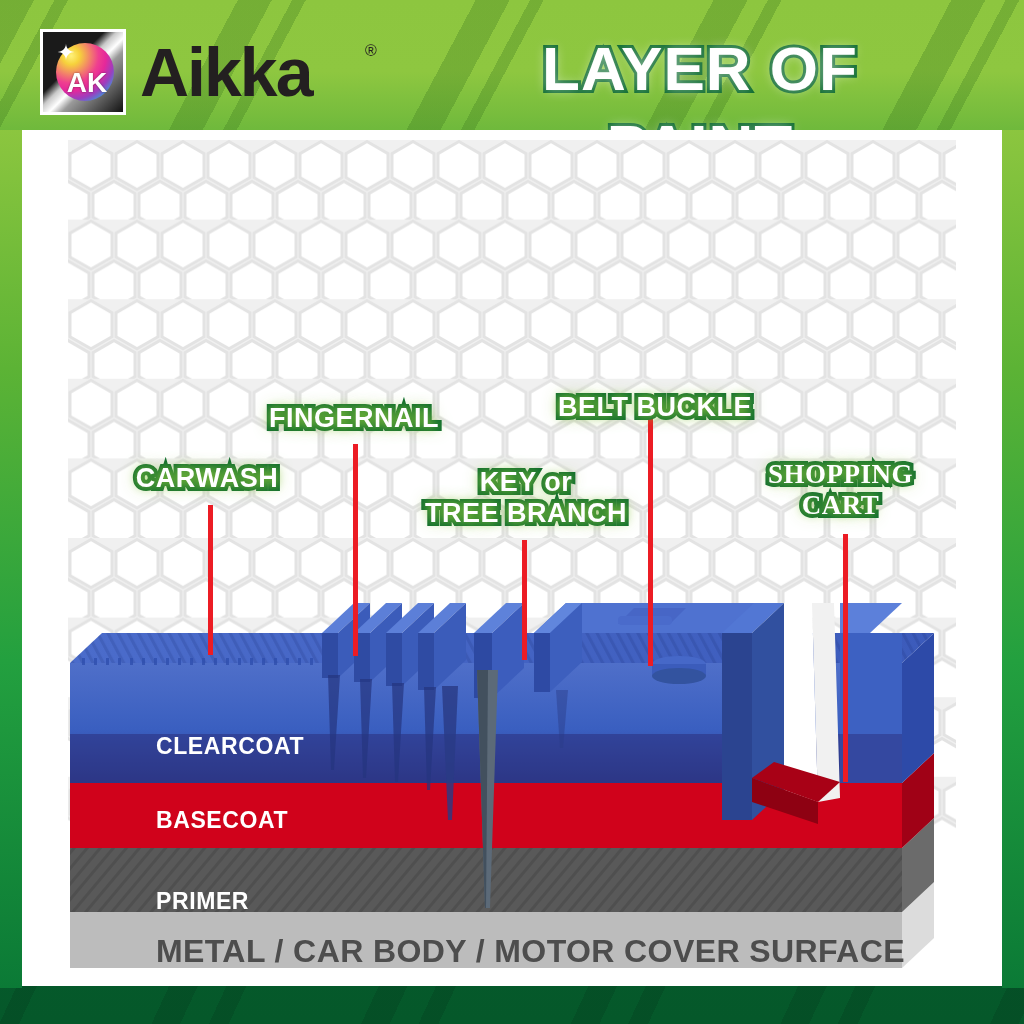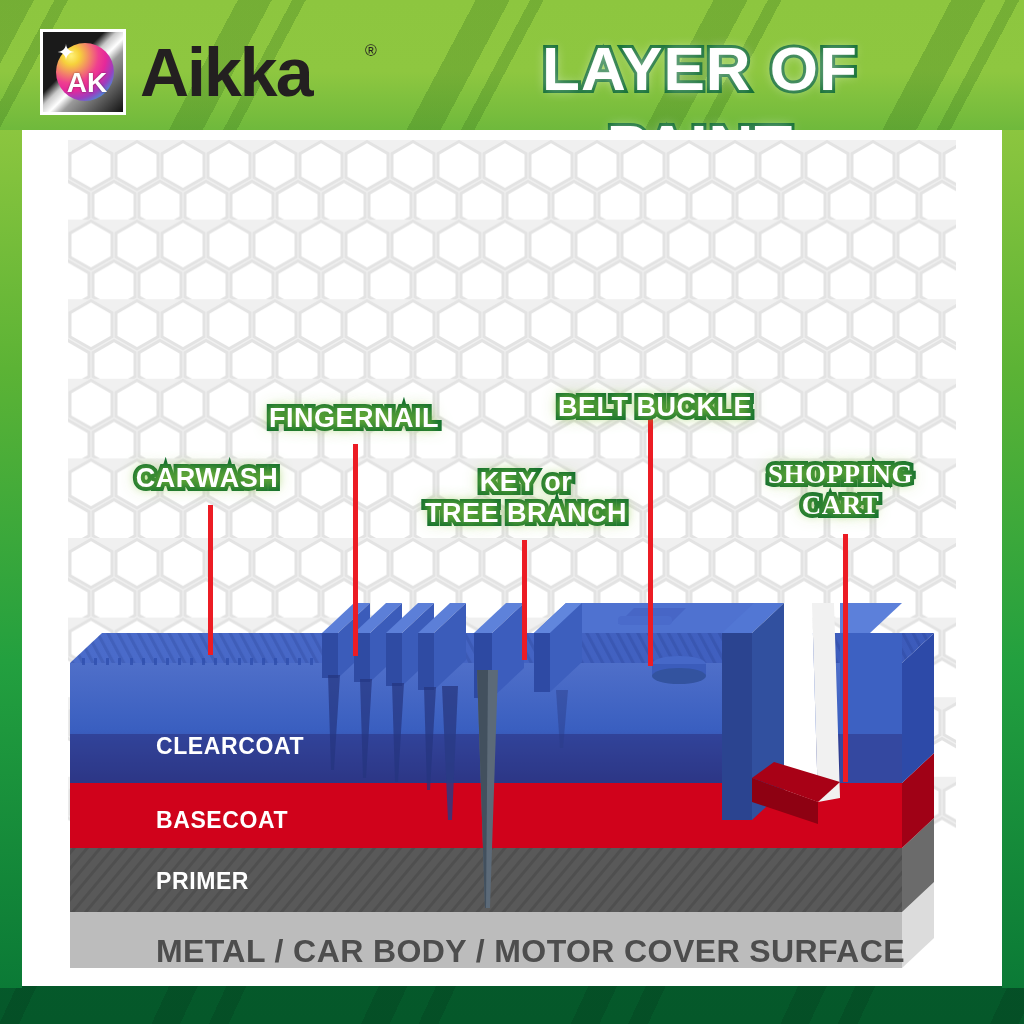--- a/index.html
+++ b/index.html
@@ -316,21 +316,21 @@
         <polygon points="818,503 818,653 880,653 880,503" fill="#3d61c2"></polygon>
         <polygon points="818,604 880,604 880,653 818,653" fill="#2b2f7e" opacity=".5"></polygon>
       </g>
 
       <polygon points="880,653 912,623 912,688 880,718" fill="#a00116" opacity="0"></polygon>
     </svg>
   </div>
 
   <div class="layer-label" style="left:134px; top:603px;">CLEARCOAT</div>
   <div class="layer-label" style="left:134px; top:677px;">BASECOAT</div>
-  <div class="layer-label" style="left:134px; top:738px;">PRIMER</div>
+  <div class="layer-label" style="left:134px; top:758px;">PRIMER</div>
   <div id="substrate-label" style="left:134px; top:803px;">METAL / CAR BODY / MOTOR COVER SURFACE</div>
 
   <div class="leader" style="left:186px; top:375px; height:150px;"></div>
   <div class="leader" style="left:331px; top:314px; height:212px;"></div>
   <div class="leader" style="left:500px; top:410px; height:120px;"></div>
   <div class="leader" style="left:626px; top:264px; height:272px;"></div>
   <div class="leader" style="left:821px; top:404px; height:248px;"></div>
 
   <div class="callout" style="left:100px; top:333px; width:170px;">CARWASH</div>
   <div class="callout" style="left:228px; top:273px; width:208px;">FINGERNAIL</div>

